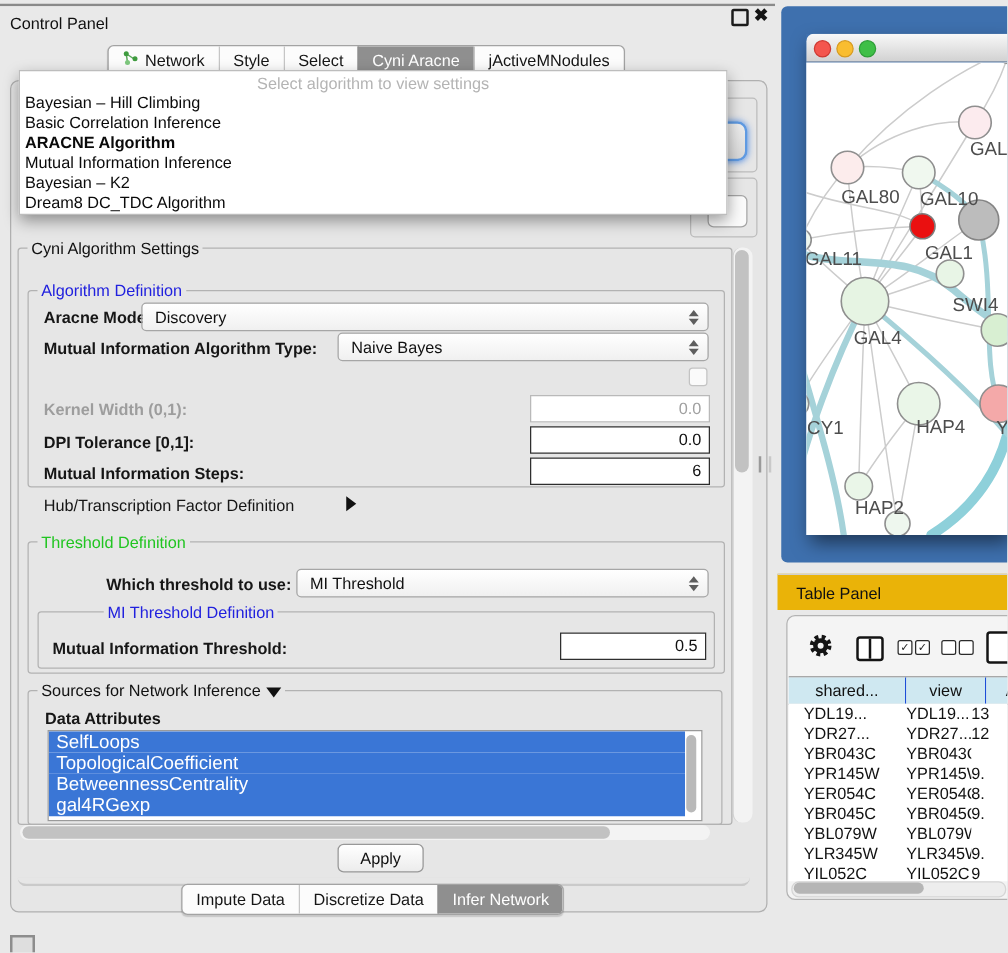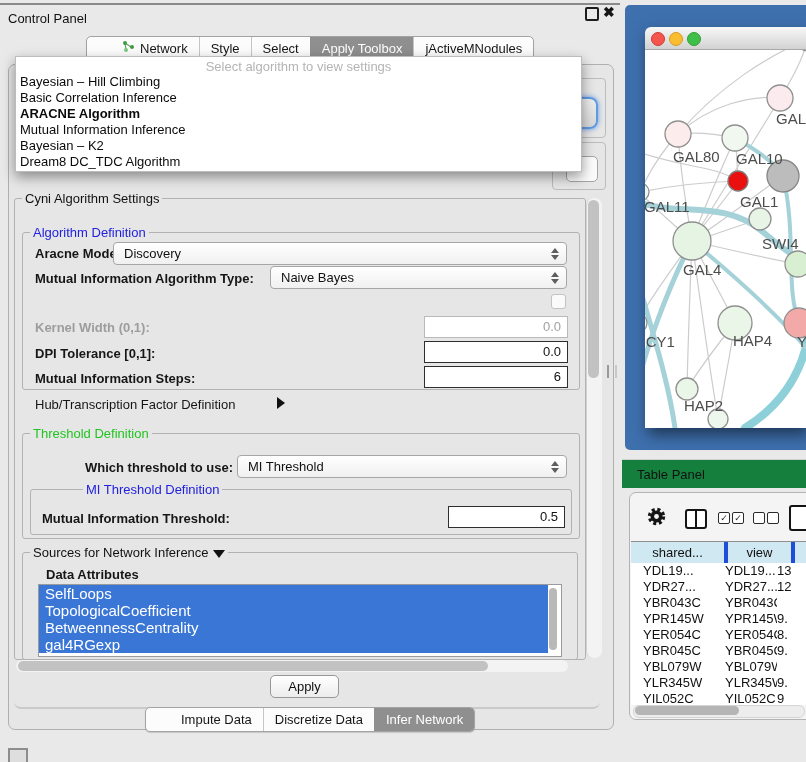--- a/index.html
+++ b/index.html
@@ -7,21 +7,21 @@
           font-family:"Liberation Sans",sans-serif;font-size:13px;color:#111;}
 
   
   .cp-topline{position:absolute;left:0;top:3px;width:620px;height:2px;background:#8a8a8a;}
   .cp-titlebar{position:absolute;left:0;top:5px;width:620px;height:26px;background:#e9e9e9;}
   .cp-title{position:absolute;left:8px;top:6px;font-size:13px;color:#111;}
   .float-btn{position:absolute;left:585px;top:7px;width:10px;height:10px;border:2px solid #1c1c1c;border-radius:2px;background:transparent;}
   .close-btn{position:absolute;left:603px;top:4px;font-size:14px;font-weight:bold;color:#151515;}
 
   
-  .tabbar{position:absolute;display:flex;height:23px;background:#fcfcfc;border:1px solid #a3a3a3;border-radius:5px;overflow:hidden;box-shadow:0 1px 1px rgba(0,0,0,.15);padding-left:24px;}
+  .tabbar{position:absolute;display:flex;height:23px;background:#fcfcfc;border:1px solid #a3a3a3;border-radius:5px;overflow:hidden;box-shadow:0 1px 1px rgba(0,0,0,.15);}
   .tab{font-size:13px;line-height:23px;padding:0 11px;border-left:1px solid #c6c6c6;color:#161616;display:flex;align-items:center;gap:5px;white-space:nowrap;}
   .tab:first-child{border-left:none;}
   .tab.sel{background:#8f8f8f;color:#fff;border-left-color:#8f8f8f;}
 
   
   .outer-panel{position:absolute;left:8px;top:64px;width:604px;height:664px;background:#e6e6e6;border:1px solid #b0b0b0;border-radius:7px;}
   .inner-bottom{position:absolute;left:14px;top:702px;width:586px;height:5px;border-bottom:2px solid #cacaca;border-radius:0 0 8px 8px;}
 
   
   .popup{position:absolute;left:15px;top:56px;width:565px;height:114px;background:#fff;border:1px solid #bdbdbd;box-shadow:0 5px 12px rgba(0,0,0,.4);z-index:60;}
@@ -70,29 +70,29 @@
 
   
   .net-frame{position:absolute;left:625px;top:5px;width:181px;height:445px;background:#3e70ae;border-radius:5px 0 0 5px;}
   .net-window{position:absolute;left:645px;top:27px;width:161px;height:401px;box-shadow:3px 7px 14px rgba(0,0,0,.5);}
   .net-titlebar{position:absolute;left:0;top:0;width:161px;height:22px;background:linear-gradient(#f8f8f8,#d2d2d2);border-bottom:1px solid #a8a8a8;border-radius:6px 0 0 0;}
   .light{position:absolute;top:5px;width:12px;height:12px;border-radius:50%;}
   .net-canvas{position:absolute;left:0;top:23px;width:161px;height:378px;background:#fff;overflow:hidden;}
   .splitter-grip{position:absolute;left:607px;top:365px;width:6px;height:13px;border-left:2px solid #9a9a9a;border-right:2px solid #c9c9c9;}
 
   
-  .tp-titlebar{position:absolute;left:622px;top:459px;width:184px;height:28px;background:#15803d;border-top:1px solid #d0d0d0;}
+  .tp-titlebar{position:absolute;left:622px;top:459px;width:184px;height:28px;background:#eab308;border-top:1px solid #d0d0d0;}
   .tp-title{position:absolute;left:15px;top:7px;font-size:13px;color:#111;}
   .tp-panel{position:absolute;left:629px;top:492px;width:190px;height:226px;background:#f4f4f4;border:1px solid #b3b3b3;border-radius:7px;}
   .tp-colicon{position:absolute;left:55px;top:16px;width:18px;height:16px;border:2px solid #141414;border-radius:3px;background:#fff;}
   .tp-colicon:after{content:"";position:absolute;left:8px;top:0;width:2px;height:16px;background:#141414;}
   .mini-check{position:absolute;width:10px;height:10px;border:1.5px solid #2a2a2a;border-radius:2px;font-size:9px;line-height:10px;text-align:center;color:#2a2a2a;background:#fff;}
   .tp-particon{position:absolute;left:159px;top:12px;width:30px;height:22px;border:2px solid #141414;border-radius:3px;background:#fff;}
   .thead{position:absolute;left:1px;top:48px;display:flex;height:21px;border-top:1px solid #8f8f8f;border-bottom:1px solid #8f8f8f;}
-  .th{background:#cfe8f1;font-size:13px;text-align:center;line-height:21px;border-right:4px solid #1d4ed8;color:#111;overflow:hidden;}
+  .th{background:#cfe8f1;font-size:13px;text-align:center;line-height:21px;border-right:1px solid #1d4ed8;color:#111;overflow:hidden;}
   .tbody{position:absolute;left:1px;top:70px;width:176px;height:142px;background:#fff;overflow:hidden;}
   .tr{display:flex;height:16px;line-height:16px;}
   .td{font-size:13px;color:#111;overflow:hidden;white-space:nowrap;}
   .tp-hscroll{position:absolute;left:3px;top:212px;width:170px;height:11px;background:#ededed;border:1px solid #d5d5d5;border-radius:6px;}
   .tp-hthumb{position:absolute;left:5px;top:213px;width:104px;height:9px;background:#b5b5b5;border-radius:5px;}
 
   .mini-dock-icon{position:absolute;left:8px;top:748px;width:16px;height:14px;border:2px solid #8d8d8d;background:#dedede;}
 
   svg text{font-family:"Liberation Sans",sans-serif;}
 </style>
@@ -121,21 +121,21 @@
       </span>
       <span>Network</span>
     </div>
     <div class="tab">
         <span>Style</span>
       </div>
     <div class="tab">
         <span>Select</span>
       </div>
     <div class="tab sel">
-        <span>Apply Toolbox</span>
+        <span>Cyni Aracne</span>
       </div>
     <div class="tab">
         <span>jActiveMNodules</span>
       </div>
   </div>
 
   <div class="outer-panel"></div>
   <div class="inner-bottom"></div>
 
   <div class="frag-grp" style="left:552px;top:78px;width:52px;height:58px;"></div>
@@ -194,21 +194,21 @@
     <span class="updown"></span>
   </div>
 
   <div class="grp" style="left:30px;top:489px;width:540px;height:44px;"></div>
   <span class="grp-label lbl-blue" style="left:38px;top:483px;margin-left:45px;">MI Threshold Definition</span>
   <span class="lbl" style="left:42px;top:511px;">Mutual Information Threshold:</span>
   <div class="field" style="left:448px;top:506px;width:109px;">0.5</div>
 
   <div class="grp" style="left:22px;top:552px;width:554px;height:106px;"></div>
   <span class="grp-label" style="left:30px;top:546px;"><span>Sources for Network Inference</span><span class="tri-down"></span></span>
-  <span class="lbl" style="left:46px;top:567px;">Data Attributes</span>
+  <span class="lbl" style="left:36px;top:567px;">Data Attributes</span>
 
   <div class="attr-list">
     <div class="attr-item">SelfLoops</div>
     <div class="attr-item">TopologicalCoefficient</div>
     <div class="attr-item">BetweennessCentrality</div>
     <div class="attr-item">gal4RGexp</div>
   </div>
   <div class="list-vscroll"></div>
   <div class="list-vthumb"></div>
 

